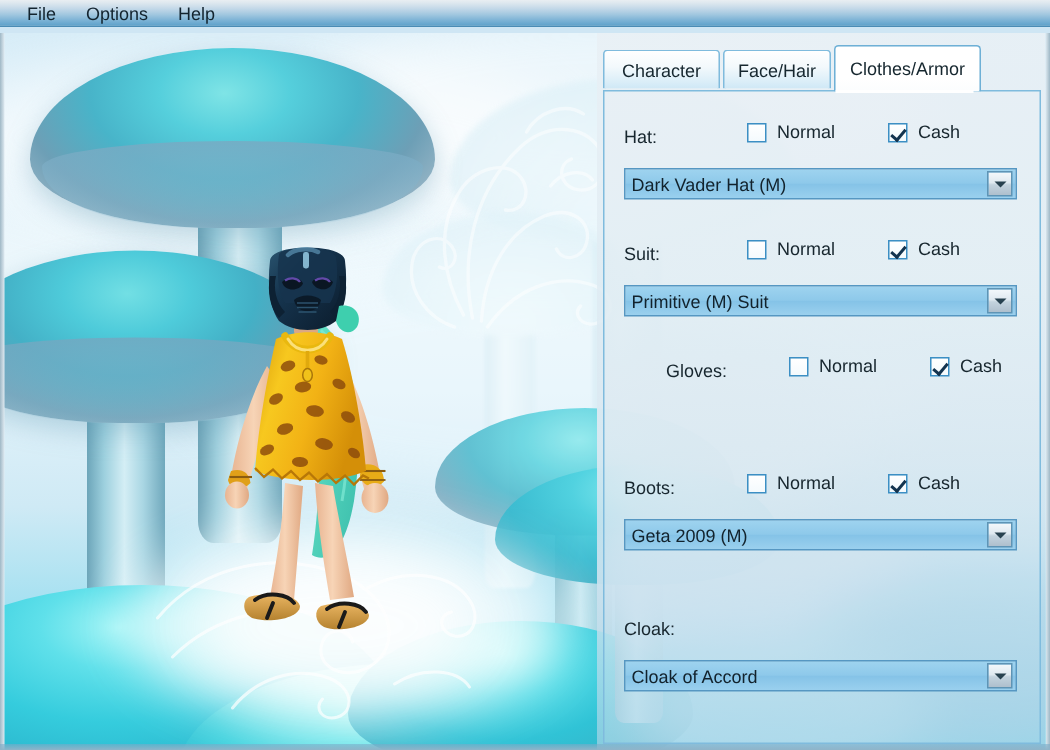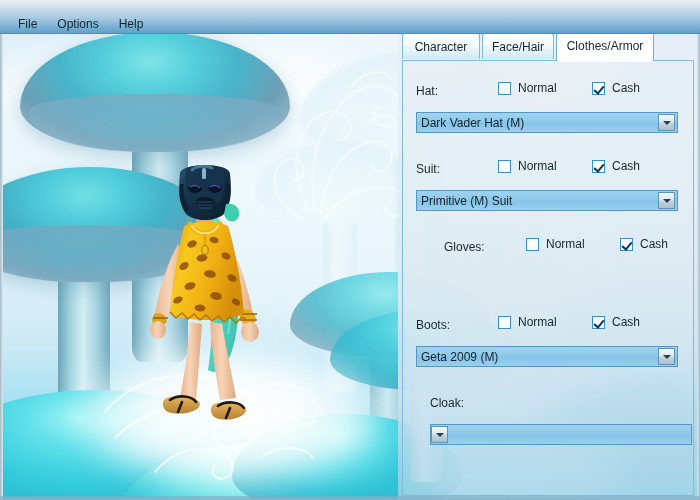--- a/index.html
+++ b/index.html
@@ -16,31 +16,31 @@
     height: 500px;
     overflow: hidden;
     background: #cfe6f4;
   }
 
   
   #menubar {
     position: absolute;
     left: 0; top: 0;
     width: 700px;
-    height: 34px;
+    height: 18px;
     background: linear-gradient(to bottom,
         #e9eef2 0%,
         #dbe6ee 14%,
         #c3d8e8 34%,
         #a3c8e0 56%,
         #7fb4d6 78%,
         #5fa2cb 100%);
     border-bottom: 1px solid #4a8cb5;
     display: flex;
-    align-items: flex-end;
+    align-items: flex-start;
     padding-left: 8px;
     box-sizing: border-box;
     z-index: 40;
   }
   .menu-item {
     font-size: 12px;
     color: #13242f;
     padding: 2px 10px;
     line-height: 14px;
     white-space: nowrap;
@@ -596,23 +596,24 @@
         <span class="chk-label">Cash</span>
       </div>
       <div class="combo" style="top:30px;">
         <span class="combo-text">Geta 2009 (M)</span>
         <span class="combo-btn">
             <span class="caret"></span>
           </span>
       </div>
     </div>
 
-    <div class="group" style="top:372px;height:70px;margin-left:14px;">
+    <div class="group" style="top:388px;height:70px;">
       <div class="grp-label" style="top:2px;">Cloak:</div>
       <div class="combo" style="top:30px;">
+        <span class="combo-text">Cloak of Accord</span>
         <span class="combo-btn">
             <span class="caret"></span>
           </span>
       </div>
     </div>
 
   </div>
 
   <div id="menubar">
     <div class="menu-item">File</div>

